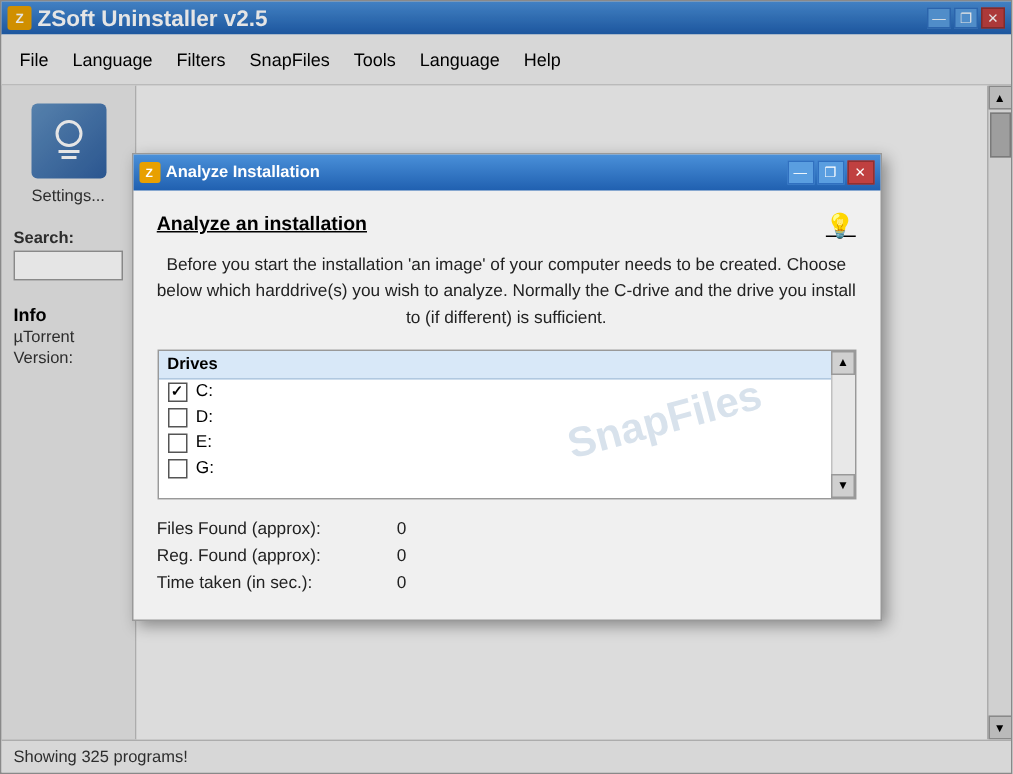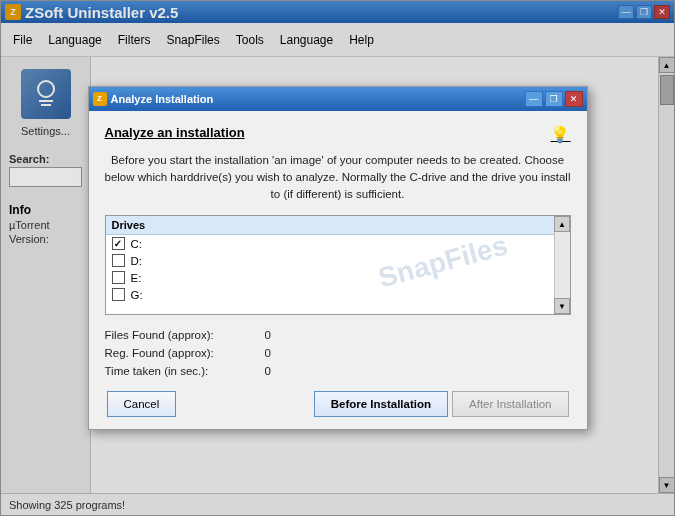--- a/index.html
+++ b/index.html
@@ -553,24 +553,17 @@
         </div>
         <div class="stats-row">
           <span class="stats-label">Reg. Found (approx):</span>
           <span class="stats-value">0</span>
         </div>
         <div class="stats-row">
           <span class="stats-label">Time taken (in sec.):</span>
           <span class="stats-value">0</span>
         </div>
 
-        <div class="dialog-footer">
-          <button class="btn btn-cancel">Cancel</button>
-          <div style="display:flex; gap:4px;">
-            <button class="btn btn-before">Before Installation</button>
-            <button class="btn btn-after" disabled="">After Installation</button>
-          </div>
-        </div>
       </div>
     </div>
   </div>
 
 </div>
 
 </body></html>

